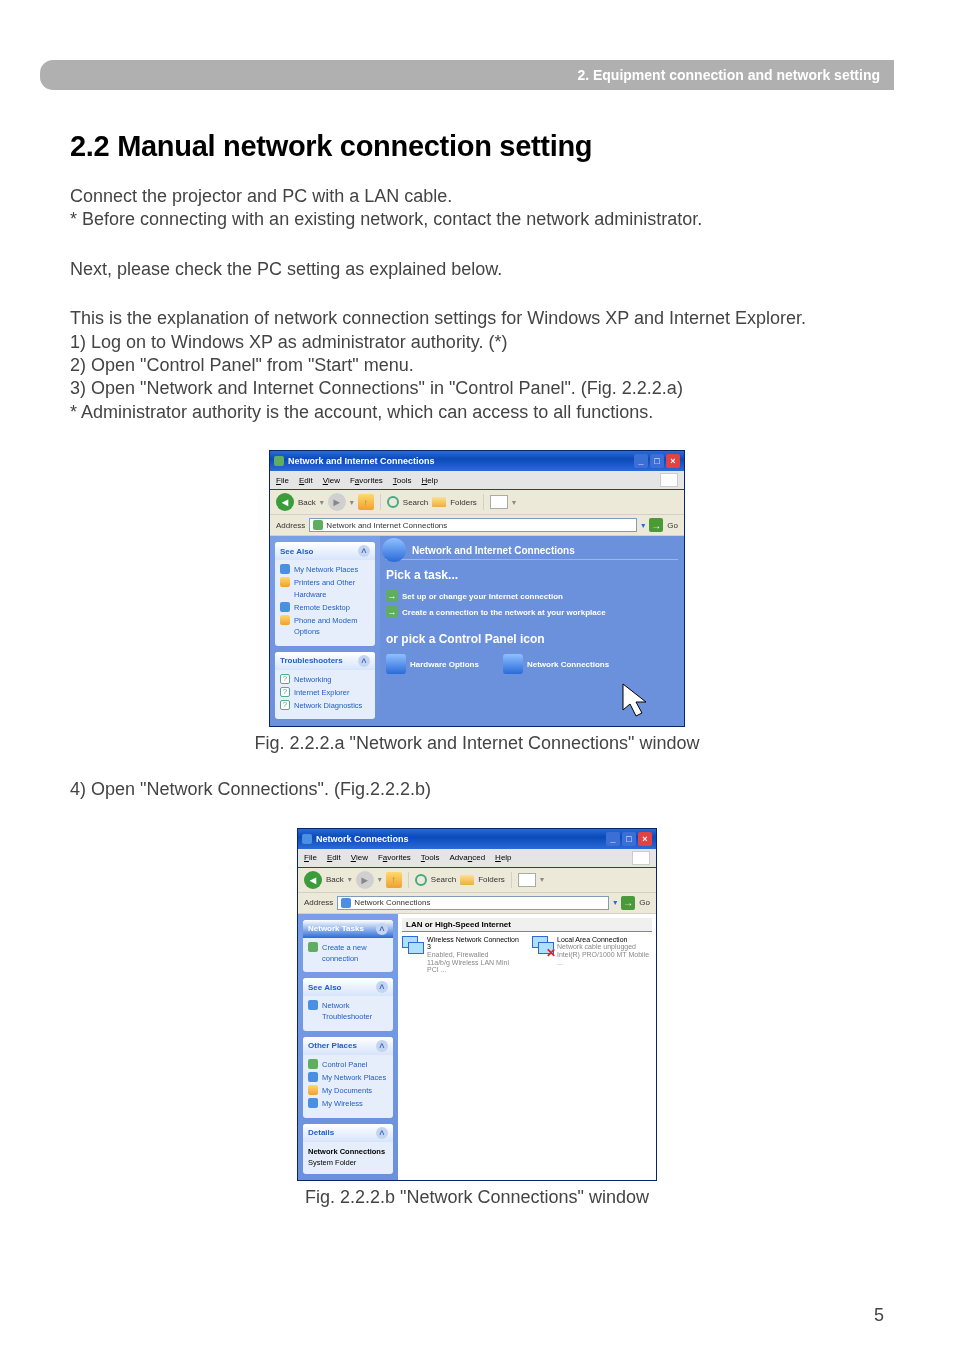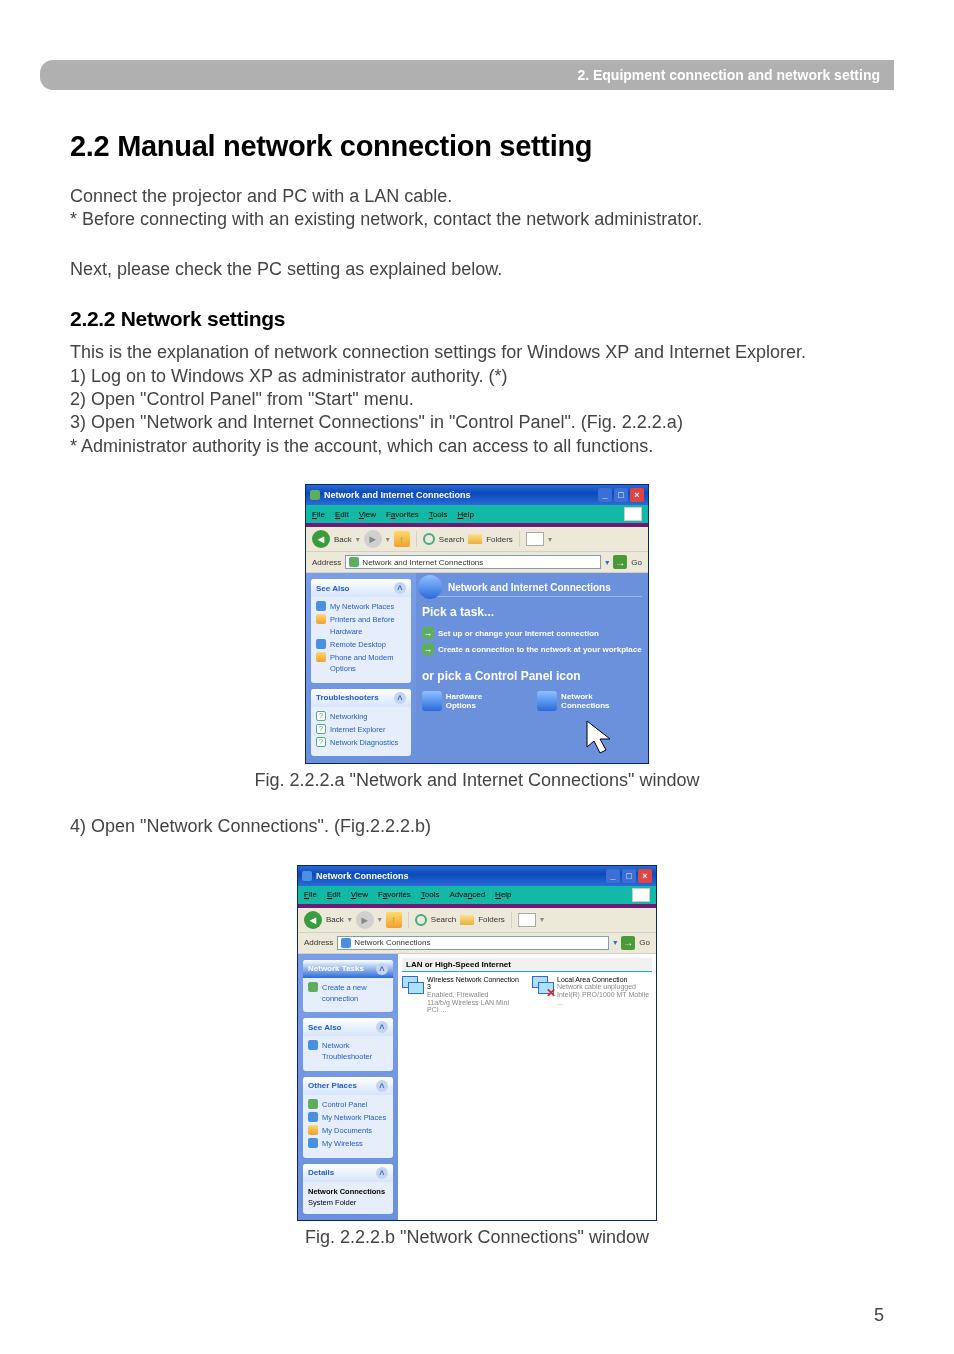--- a/index.html
+++ b/index.html
@@ -61,21 +61,21 @@
   }
   .caption {
     font-size: 18px;
     color: #444;
     text-align: center;
     margin-top: 6px;
   }
 
   
   .xp-window {
-    width: 344px;
+    width: 416px;
     margin: 0 auto;
     border: 1px solid #0a246a;
     background: #fff;
     font-family: Tahoma, Verdana, sans-serif;
     font-size: 8px;
     text-align: left;
   }
   .xp-titlebar {
     height: 20px;
     background: linear-gradient(#2a6bd8, #0b4ab9 40%, #2a6bd8);
@@ -90,27 +90,27 @@
   .xp-titlebar .left { display: flex; align-items: center; gap: 4px; }
   .xp-titlebar .btns { display: flex; gap: 2px; }
   .xp-btn { width: 14px; height: 14px; border-radius: 2px; display: flex; align-items: center; justify-content: center; font-size: 9px; color: #fff; }
   .xp-min { background: #3c6fd6; }
   .xp-max { background: #3c6fd6; }
   .xp-close { background: #e04343; }
   .xp-flag {
     width: 18px; height: 14px; background: #fff; border: 1px solid #ccc;
   }
   .xp-menubar {
-    background: #14b8a6;
+    background: #e5e5e5;
     display: flex;
     gap: 26px;
     padding: 2px 6px;
     font-size: 8px;
     color: #000;
-    border-bottom: 4px solid #701a75;
+    border-bottom: 1px solid #701a75;
     align-items: center;
     justify-content: space-between;
   }
   .xp-menubar .menus { display: flex; gap: 10px; }
   .xp-menubar span u { text-decoration: underline; }
   .xp-toolbar {
     background: #ece9d8;
     display: flex;
     align-items: center;
     gap: 4px;
@@ -261,21 +261,20 @@
   <h1>2.2 Manual network connection setting</h1>
 
   <div class="body-text">
     <p>Connect the projector and PC with a LAN cable.</p>
     <p>* Before connecting with an existing network, contact the network administrator.</p>
   </div>
   <div class="body-text">
     <p>Next, please check the PC setting as explained below.</p>
   </div>
 
-  <h2>2.2.2 Network settings</h2>
   <div class="body-text">
     <p>This is the explanation of network connection settings for Windows XP and Internet Explorer.</p>
     <p>1) Log on to Windows XP as administrator authority. (*)</p>
     <p>2) Open "Control Panel" from "Start" menu.</p>
     <p>3) Open "Network and Internet Connections" in "Control Panel". (Fig. 2.2.2.a)</p>
     <p>* Administrator authority is the account, which can access to all functions.</p>
   </div>
 
   <div class="figure">
     <div class="xp-window">
@@ -334,21 +333,21 @@
               <span>See Also</span>
               <span class="chev">˄</span>
             </div>
             <div class="xp-panel-body">
               <div class="item">
                   <span class="mini-ico ico-blue"></span>
                   <span>My Network Places</span>
                 </div>
               <div class="item">
                   <span class="mini-ico ico-yellow"></span>
-                  <span>Printers and Before Hardware</span>
+                  <span>Printers and Other Hardware</span>
                 </div>
               <div class="item">
                   <span class="mini-ico ico-blue"></span>
                   <span>Remote Desktop</span>
                 </div>
               <div class="item">
                   <span class="mini-ico ico-yellow"></span>
                   <span>Phone and Modem Options</span>
                 </div>
             </div>

